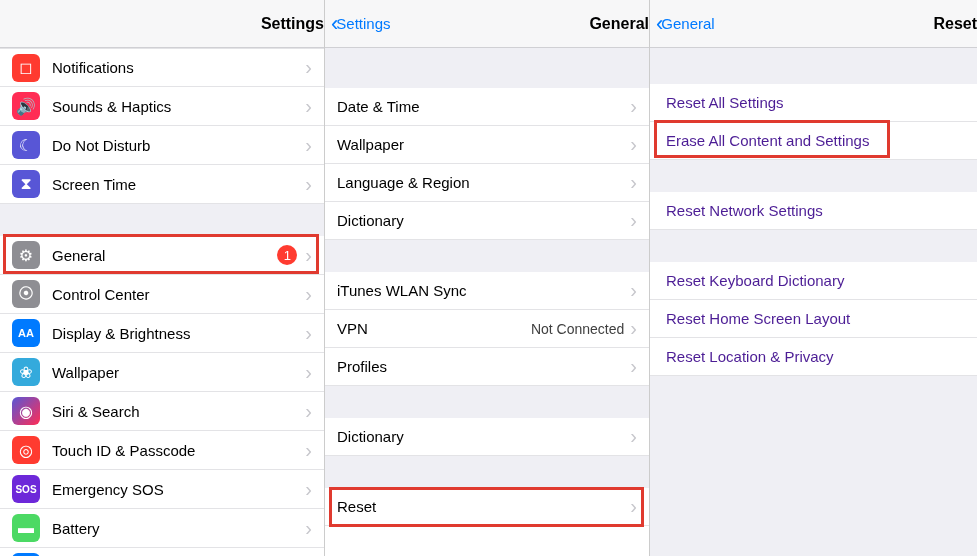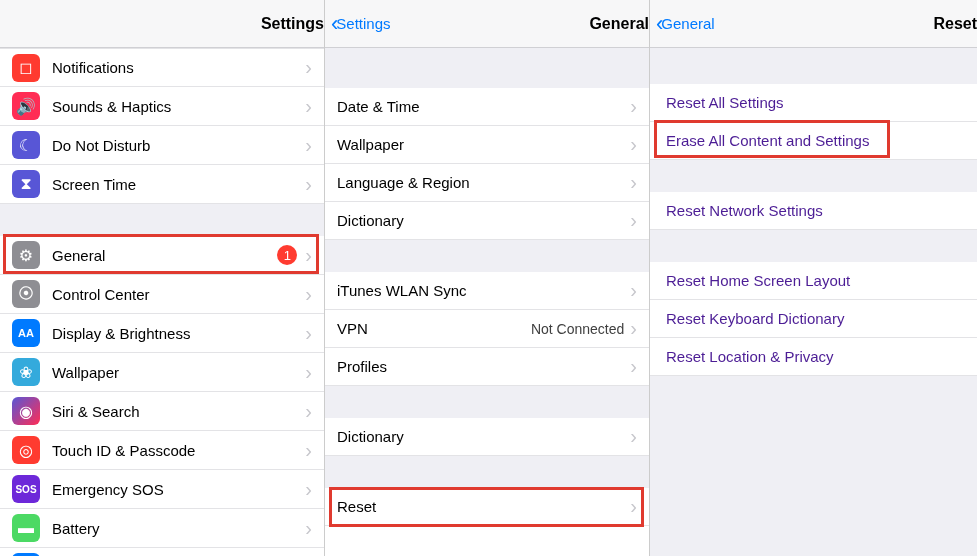--- a/index.html
+++ b/index.html
@@ -184,24 +184,24 @@
       <div class="row">
             <span class="lbl blue">Erase All Content and Settings</span>
           </div>
     </div>
     <div class="spacer"></div>
     <div class="row">
           <span class="lbl blue">Reset Network Settings</span>
         </div>
     <div class="spacer"></div>
     <div class="row">
+          <span class="lbl blue">Reset Keyboard Dictionary</span>
+        </div>
+    <div class="row">
           <span class="lbl blue">Reset Home Screen Layout</span>
         </div>
     <div class="row">
-          <span class="lbl blue">Reset Keyboard Dictionary</span>
-        </div>
-    <div class="row">
           <span class="lbl blue">Reset Location &amp; Privacy</span>
         </div>
     <div class="spacer" style="height:300px"></div>
   </div>
 </div>
 </div>
 
 </body></html>

